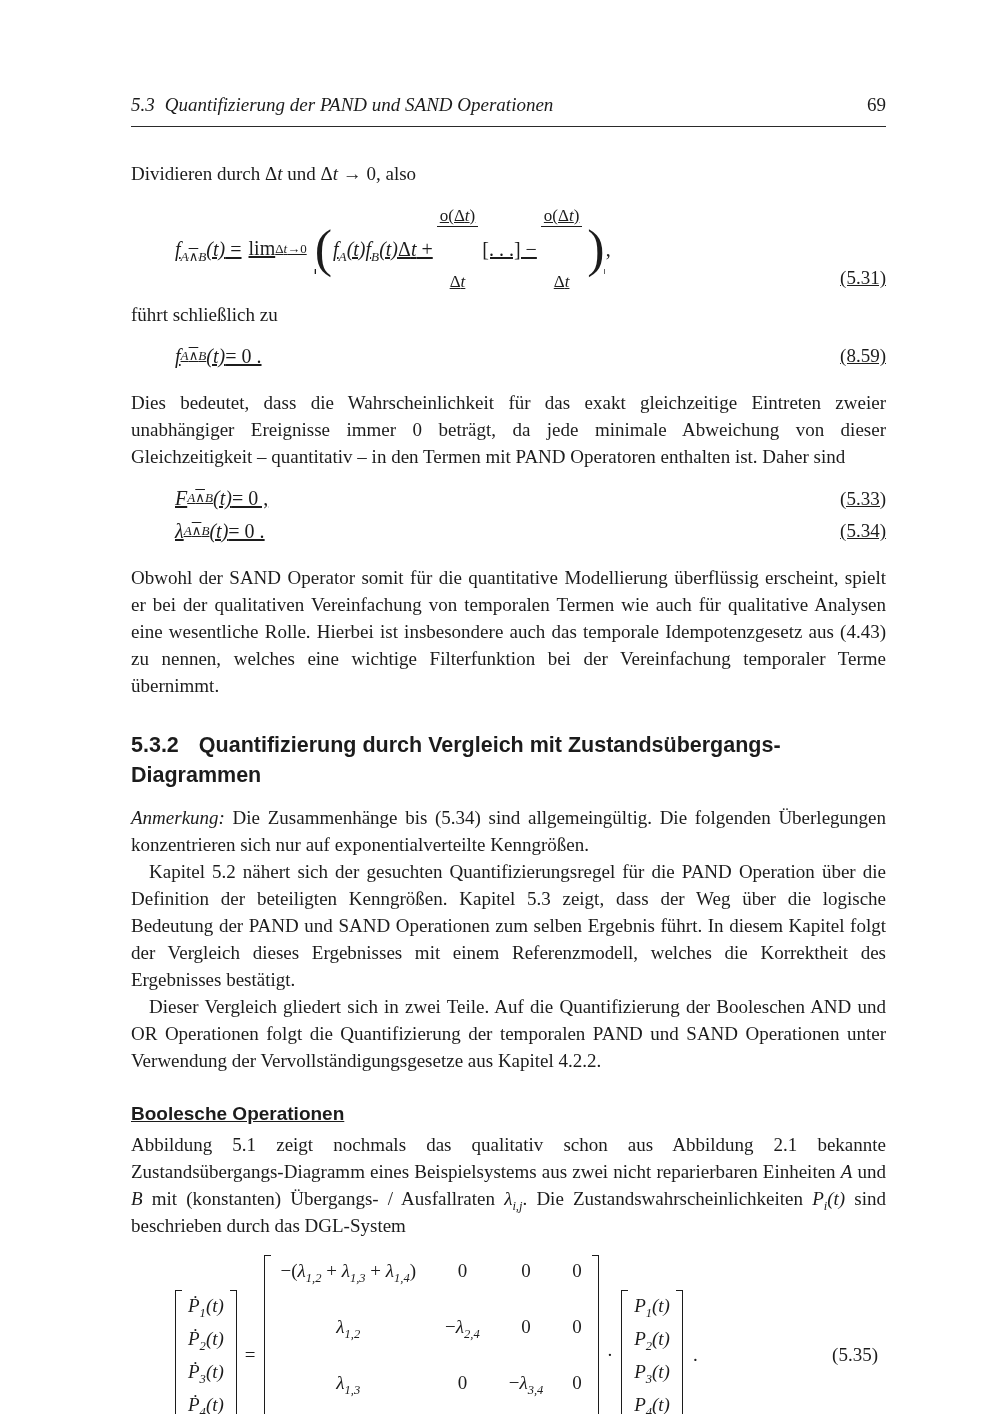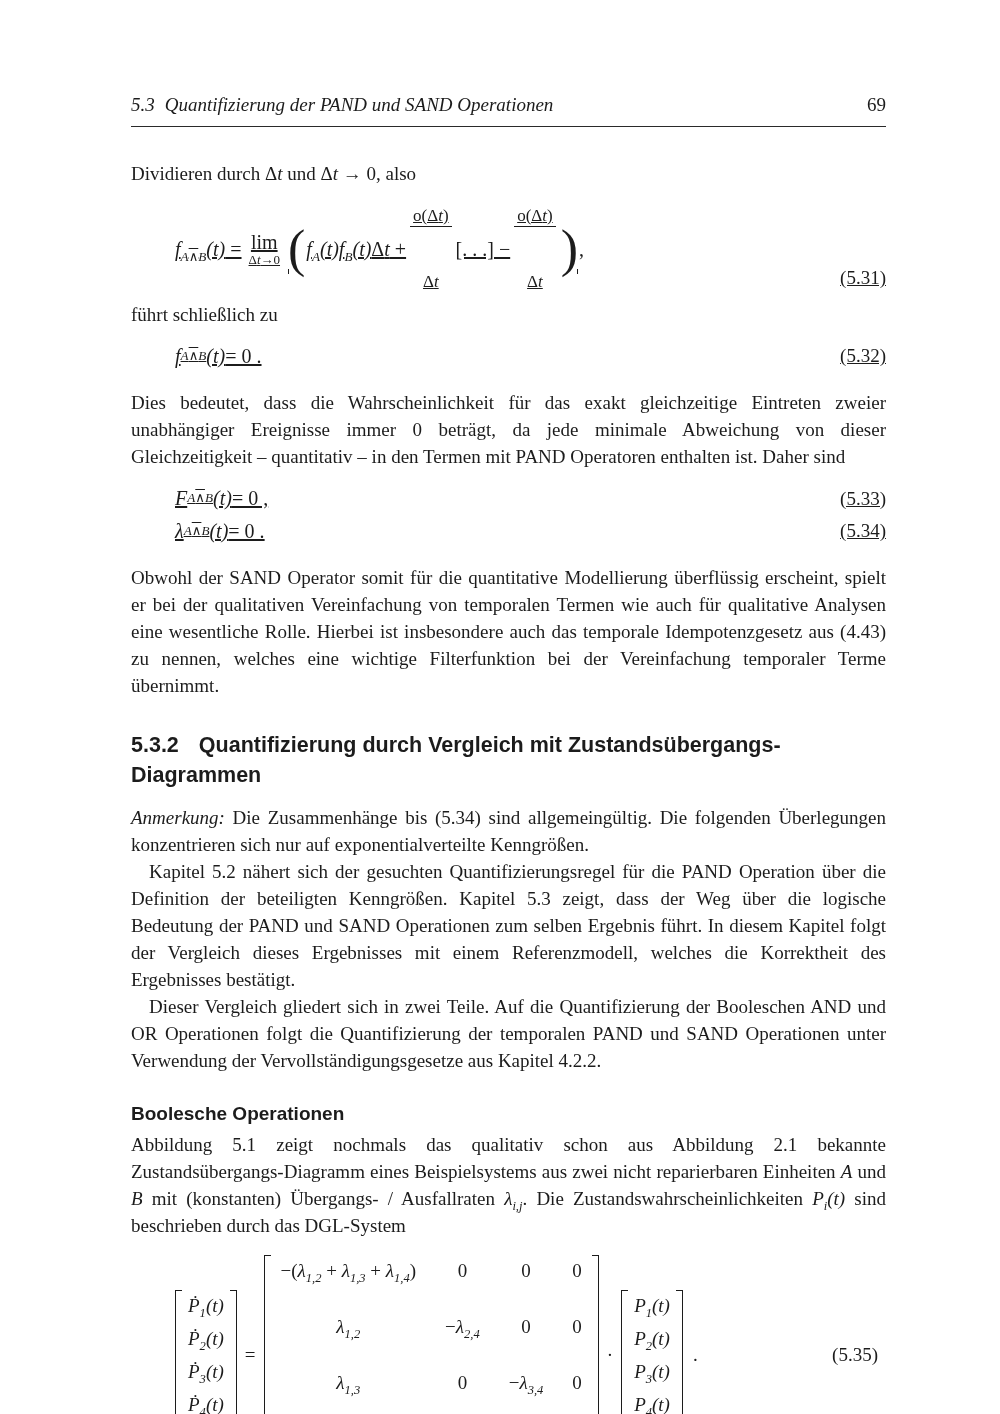--- a/index.html
+++ b/index.html
@@ -21,30 +21,30 @@
   .indent{text-indent:18px;}
   .ital{font-style:italic;}
   .tk-t{font-style:italic;}
   .tk-r{font-style:normal;}
   sub{font-size:0.66em;font-style:italic;line-height:0;}
   sub.ovl{text-decoration:overline;}
   
   .eqrow{display:flex;align-items:flex-end;margin:13px 0;font-size:20px;font-style:italic;text-decoration:underline;}
   .eqbody{margin-left:44px;display:inline-flex;align-items:center;}
   .eqnum{margin-left:auto;font-style:normal;font-size:19px;}
-  .lim{display:inline-flex;flex-direction:column;align-items:center;margin:0 7px;font-style:normal;line-height:1.05;}
+  .lim{display:inline-flex;flex-direction:row;align-items:center;margin:0 7px;font-style:normal;line-height:1.05;}
   .lim .limsub{font-size:13px;}
   .frac{display:inline-flex;flex-direction:column;align-items:center;margin:0 4px;font-size:17px;line-height:1.15;gap:44px;}
   .frac .num{padding:0 3px 1px 3px;border-bottom:1.3px solid #1c1c1c;}
   .frac .den{padding-top:1px;}
   .bigp{font-size:52px;font-style:normal;font-weight:300;line-height:0;margin:0 1px;}
   
   .h2{font-family:"Liberation Sans","DejaVu Sans",sans-serif;font-weight:bold;font-size:21.5px;margin:30px 0 14px 0;text-align:left;}
   .h2 .hnum{margin-right:14px;}
-  .h3{font-family:"Liberation Sans","DejaVu Sans",sans-serif;font-weight:bold;font-size:19px;margin:26px 0 4px 0;text-align:left;}
+  .h3{font-family:"Liberation Sans","DejaVu Sans",sans-serif;font-weight:bold;font-size:19px;margin:26px 0 4px 0;text-align:left;text-decoration:underline;}
   
   .mateq{display:flex;align-items:center;margin:16px 8px 14px 0;font-size:19px;font-style:italic;}
   .matbody{margin-left:44px;display:flex;align-items:center;}
   .vecwrap,.matwrap{display:flex;align-items:stretch;}
   .brl{width:6px;border-left:1.6px solid #1c1c1c;border-top:1.6px solid #1c1c1c;border-bottom:1.6px solid #1c1c1c;}
   .brr{width:6px;border-right:1.6px solid #1c1c1c;border-top:1.6px solid #1c1c1c;border-bottom:1.6px solid #1c1c1c;}
   .vec{display:grid;row-gap:6px;justify-items:center;align-content:center;padding:3px 6px;}
   .mat{display:grid;grid-template-columns:repeat(4,auto);column-gap:24px;row-gap:7px;justify-items:center;align-items:center;align-content:center;padding:3px 10px;gap:29px;}
   .opgap{margin:0 8px;font-style:normal;}
   .enddot{margin-left:10px;font-style:normal;}
@@ -93,21 +93,21 @@
 
     <div class="eqrow">
       <span class="eqbody">
           <span class="tk-t">f</span>
           <sub>A</sub>
           <sub class="ovl">∧</sub>
           <sub>B</sub>
           <span class="tk-t">(t)</span>
           <span class="tk-r"> = 0 .</span>
         </span>
-      <span class="eqnum">(5.32)</span>
+      <span class="eqnum">(8.59)</span>
     </div>
 
     <p class="parspace">Dies bedeutet, dass die Wahrscheinlichkeit für das exakt gleichzeitige Eintreten zweier unabhängiger Ereignisse immer 0 beträgt, da jede minimale Abweichung von dieser Gleichzeitigkeit – quantitativ – in den Termen mit PAND Operatoren enthalten ist. Daher sind</p>
 
     <div class="eqrow" style="margin-bottom:4px;">
       <span class="eqbody">
           <span class="tk-t">F</span>
           <sub>A</sub>
           <sub class="ovl">∧</sub>
           <sub>B</sub>

